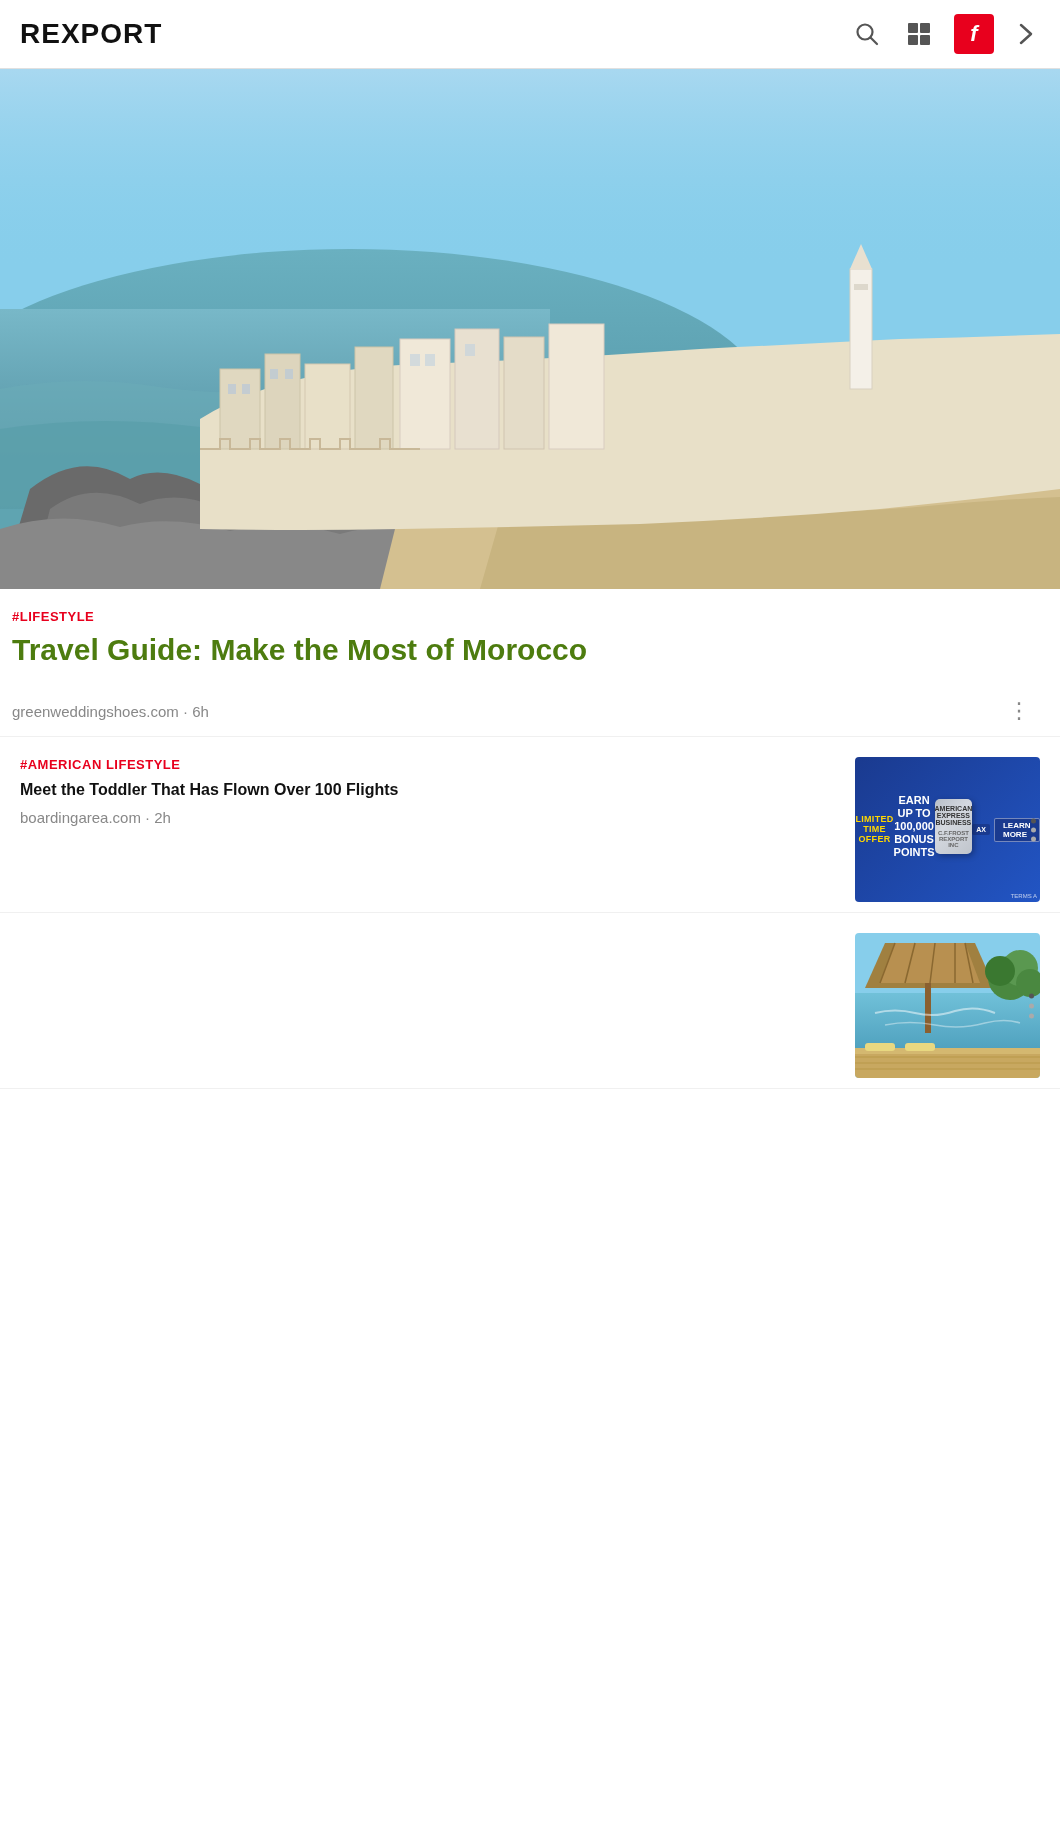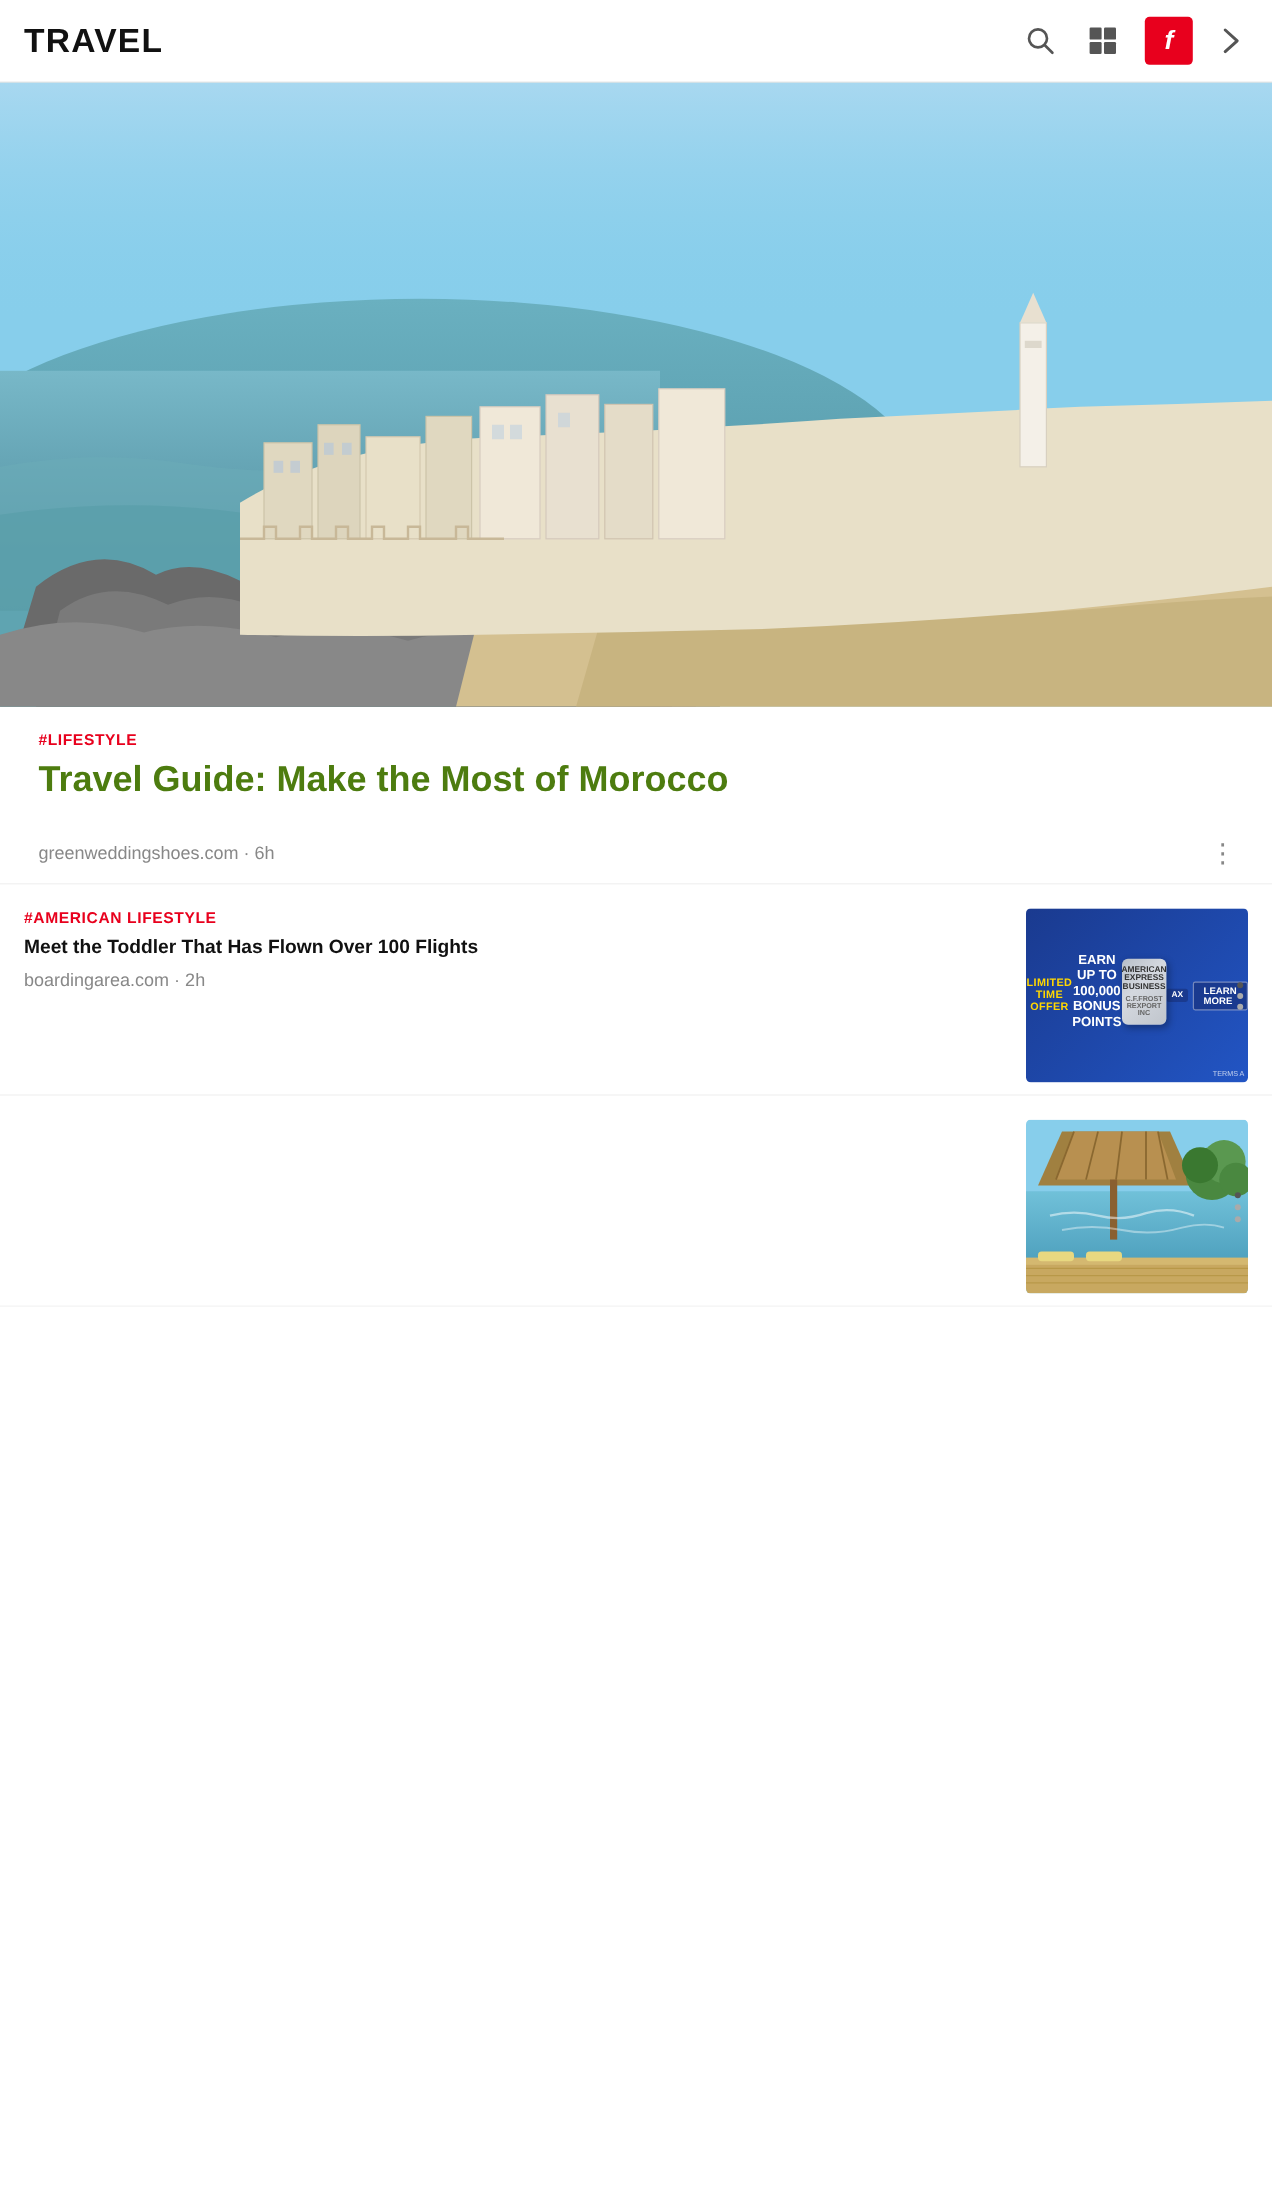--- a/index.html
+++ b/index.html
@@ -90,21 +90,21 @@
     }
 
     
     .hero-svg {
       width: 100%;
       height: 100%;
     }
 
     
     .article-full {
-      padding: 20px 20px 10px 32px;
+      padding: 20px 20px 10px 12px;
       border-bottom: 1px solid #f0f0f0;
     }
 
     .article-row {
       display: flex;
       align-items: flex-start;
       padding: 20px 20px 10px 20px;
       border-bottom: 1px solid #f0f0f0;
       gap: 16px;
     }
@@ -270,21 +270,21 @@
     }
 
     .dot.active {
       background: #555;
     }
   </style>
 </head>
 <body>
 
 <header class="header">
-  <span class="header-title">TRAVEL</span>
+  <span class="header-title">REXPORT</span>
   <div class="header-icons">
     <button class="icon-btn" aria-label="Search">
       <svg width="26" height="26" viewBox="0 0 26 26" fill="none">
         <circle cx="11" cy="11" r="7.5" stroke="#555" stroke-width="2.2" fill="none"></circle>
         <line x1="16.5" y1="16.5" x2="23" y2="23" stroke="#555" stroke-width="2.2" stroke-linecap="round"></line>
       </svg>
     </button>
     <button class="icon-btn" aria-label="Grid view">
       <svg width="26" height="26" viewBox="0 0 26 26">
         <rect x="2" y="2" width="10" height="10" fill="#555" rx="1"></rect>

